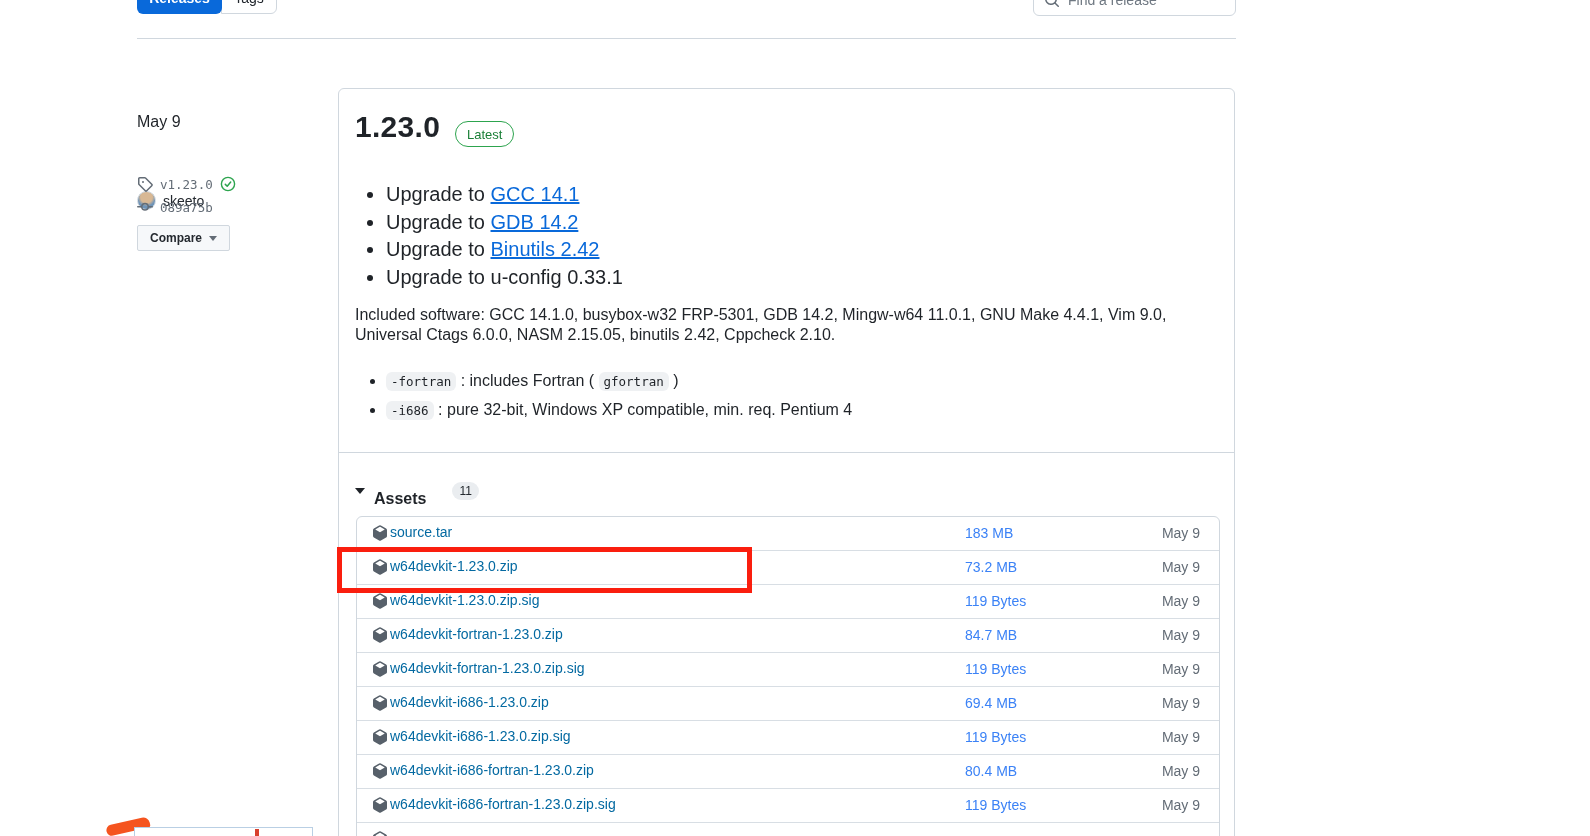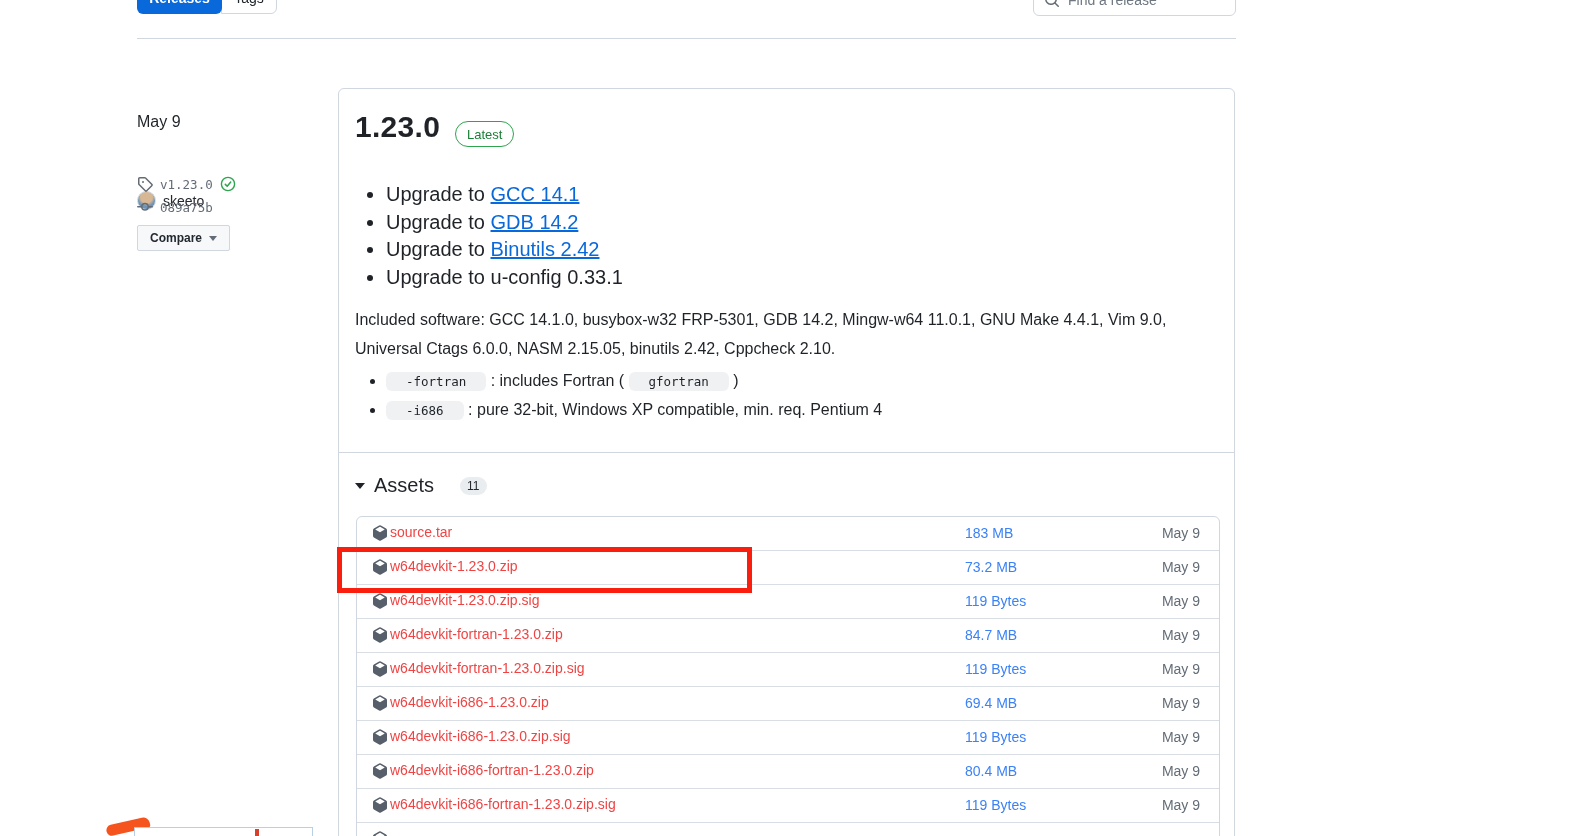--- a/index.html
+++ b/index.html
@@ -42,42 +42,42 @@
   .release-title{position:absolute;left:16px;top:21px;font-size:30px;font-weight:600;letter-spacing:.3px;}
   .latest-badge{position:absolute;left:116px;top:32px;height:26px;padding:0 11px;border:1px solid #2da44e;
                 border-radius:999px;color:#1a7f37;font-size:13px;font-weight:500;display:flex;
                 align-items:center;box-sizing:border-box;}
 
   .notes{position:absolute;left:0;top:92px;margin:0;padding:0 0 0 47px;list-style:disc;}
   .notes li{font-size:20px;line-height:27.5px;color:#1f2328;}
   .note-link{color:#0969da;text-decoration:underline;cursor:pointer;}
 
   .included{position:absolute;left:16px;top:216px;width:843px;margin:0;font-size:16px;
-            line-height:29px;color:#1f2328;}
+            line-height:20px;color:#1f2328;}
 
   .code-notes{position:absolute;left:0;top:278px;margin:0;padding:0 0 0 47px;list-style:disc;}
   .code-notes li{font-size:16px;line-height:28px;color:#1f2328;}
   code.inline{font-family:"DejaVu Sans Mono",monospace;font-size:12.5px;background:#eff1f3;
-              border-radius:6px;padding:2px 20px;color:#1f2328;}
+              border-radius:6px;padding:2px 5px;color:#1f2328;}
 
   .card-divider{position:absolute;left:0;top:363px;width:100%;height:1px;background:#d0d7de;}
 
   .assets-header{position:absolute;left:16px;top:385px;display:flex;align-items:center;}
   .assets-caret{width:0;height:0;border-left:5px solid transparent;border-right:5px solid transparent;
                 border-top:6px solid #1f2328;margin-right:9px;cursor:pointer;}
-  .assets-title{font-size:20px;font-weight:400;}
+  .assets-title{font-size:16px;font-weight:700;margin-top:16px;}
   .assets-count{margin-left:26px;min-width:8px;padding:2px 7px;background:#eaedf0;border-radius:2em;
                 font-size:12px;font-weight:500;color:#24292f;text-align:center;}
 
   .assets-table{position:absolute;left:17px;top:427px;width:864px;border:1px solid #d0d7de;
                 border-radius:6px;box-sizing:border-box;overflow:hidden;background:#ffffff;}
   .arow{position:relative;height:33px;border-top:1px solid #d8dee4;}
   .arow.first{border-top:none;}
   .arow .pkg{position:absolute;left:15px;top:8px;}
-  .aname{position:absolute;left:33px;top:7px;font-size:14px;color:#ef4444;cursor:pointer;text-decoration:none;}
+  .aname{position:absolute;left:33px;top:7px;font-size:14px;color:#0369a1;cursor:pointer;text-decoration:none;}
   .asize{position:absolute;left:608px;top:8px;font-size:14px;color:#3b82f6;}
   .adate{position:absolute;right:19px;top:8px;font-size:14px;color:#636c76;}
 
   
   .red-box{position:absolute;left:337px;top:547px;width:415px;height:46px;border:5px solid #fa1e0e;
            box-sizing:border-box;z-index:5;pointer-events:none;}
 
   
   .cut-orange{position:absolute;left:106px;top:821px;width:44px;height:11px;background:#f5541f;
               border-radius:10px 12px 4px 10px;transform:rotate(-13deg);}

